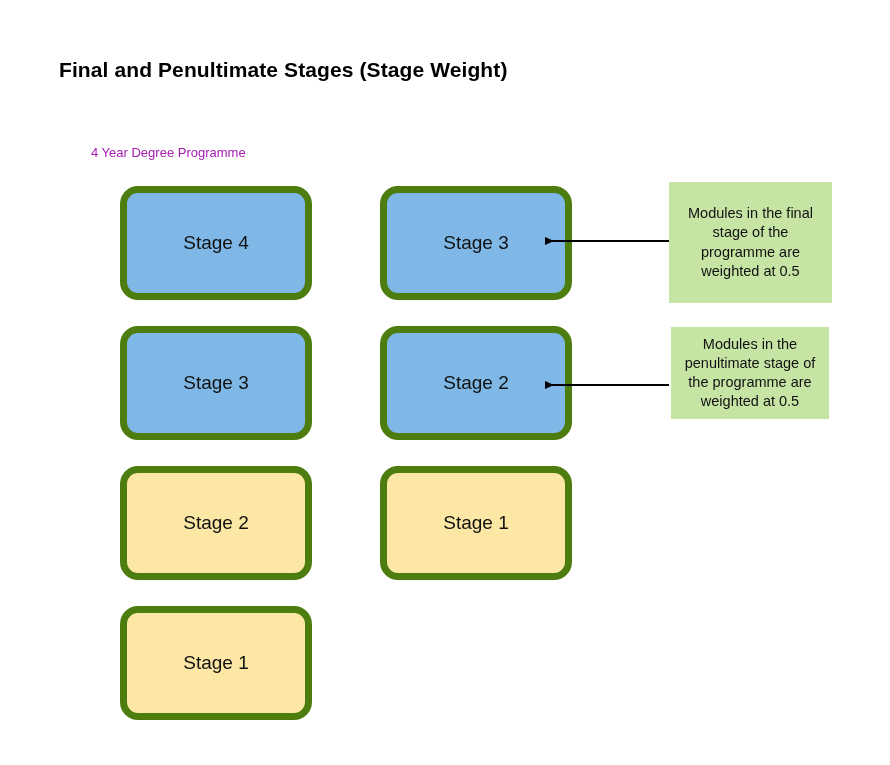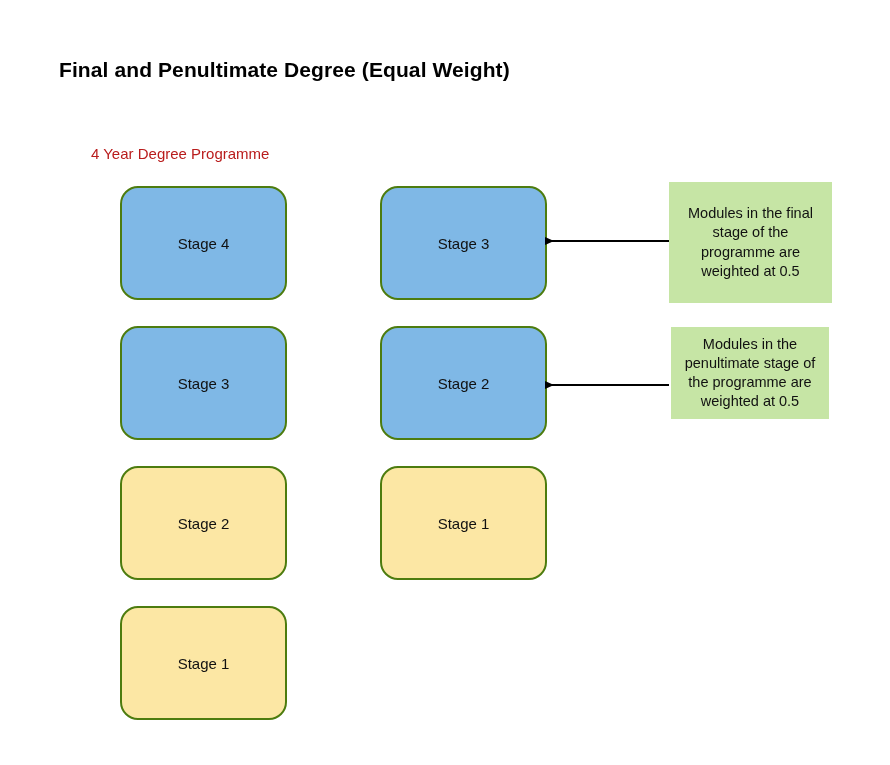--- a/index.html
+++ b/index.html
@@ -30,38 +30,38 @@
     top: 58px;
     font-size: 21px;
     font-weight: bold;
     color: #000000;
     letter-spacing: 0.1px;
     white-space: nowrap;
   }
 
   .column-header {
     position: absolute;
-    font-size: 15px;
-    color: #b91c1c;
+    font-size: 13px;
+    color: #a21caf;
     white-space: nowrap;
   }
   .column-header.col-1 { left: 91px; top: 145px; }
   .column-header.col-2 { left: 351px; top: 145px; }
 
   .stage-box {
     position: absolute;
-    width: 167px;
+    width: 192px;
     height: 114px;
-    border: 2px solid #4d7c0f;
+    border: 7px solid #4d7c0f;
     border-radius: 18px;
     box-sizing: border-box;
     display: flex;
     align-items: center;
     justify-content: center;
-    font-size: 15px;
+    font-size: 19px;
     color: #111111;
   }
   .stage-box.fill-blue   { background: #7FB8E6; }
   .stage-box.fill-yellow { background: #FCE7A4; }
 
   .callout-box {
     position: absolute;
     background: #C6E5A5;
     box-sizing: border-box;
     display: flex;
@@ -81,21 +81,21 @@
     width: 890px;
     height: 765px;
     pointer-events: none;
   }
 </style>
 </head>
 <body>
 
 <div id="diagram-canvas">
 
-  <div class="page-title">Final and Penultimate Degree (Equal Weight)</div>
+  <div class="page-title">Final and Penultimate Stages (Stage Weight)</div>
 
   <div class="column-header col-1">4 Year Degree Programme</div>
 
   <div class="stage-box fill-blue" style="left:120px; top:186px;">Stage 4</div>
   <div class="stage-box fill-blue" style="left:120px; top:326px;">Stage 3</div>
   <div class="stage-box fill-yellow" style="left:120px; top:466px;">Stage 2</div>
   <div class="stage-box fill-yellow" style="left:120px; top:606px;">Stage 1</div>
 
   <div class="stage-box fill-blue" style="left:380px; top:186px;">Stage 3</div>
   <div class="stage-box fill-blue" style="left:380px; top:326px;">Stage 2</div>

